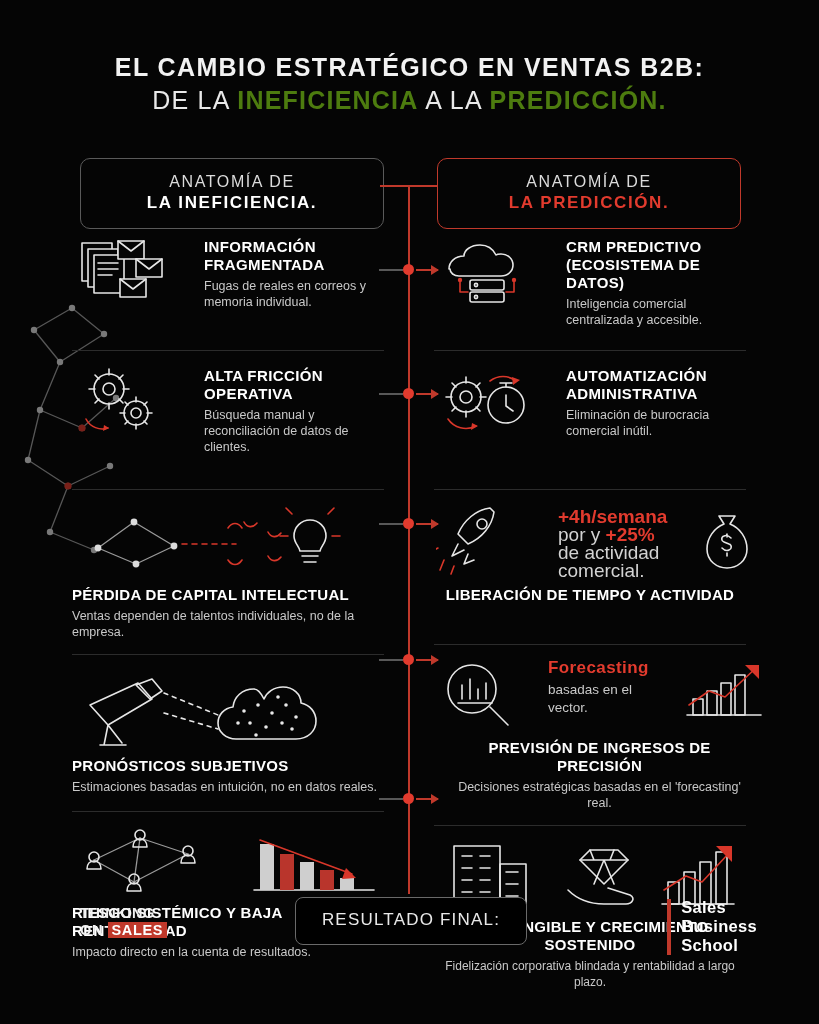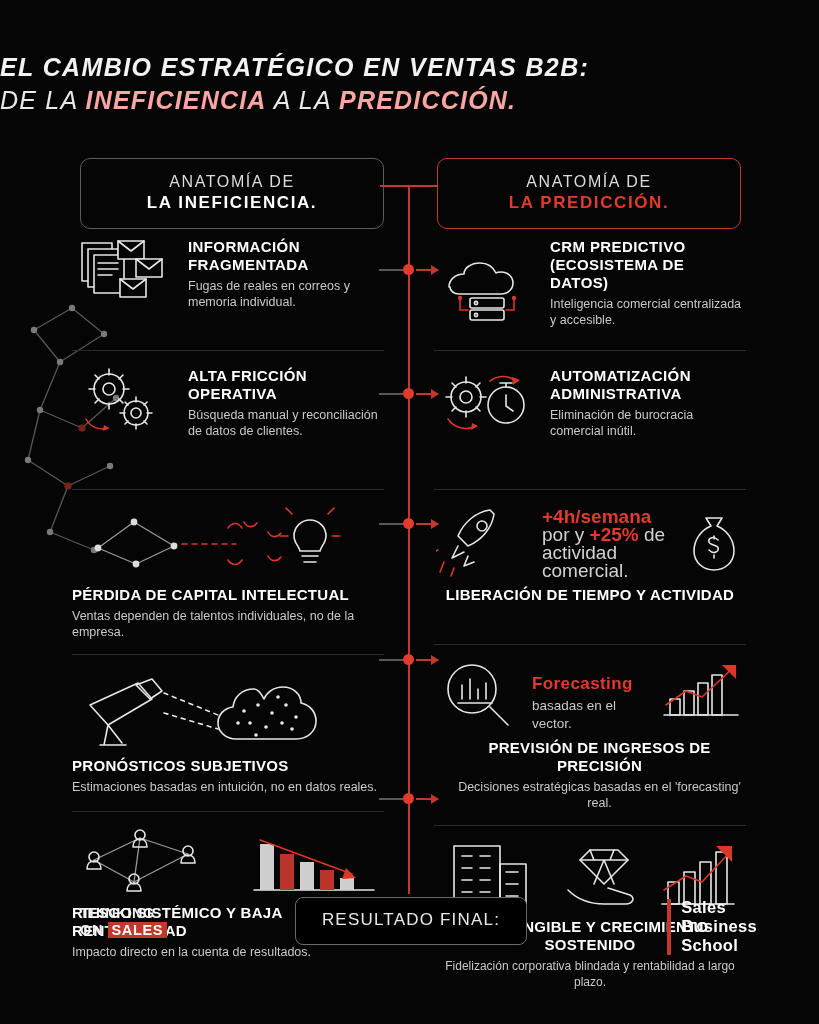--- a/index.html
+++ b/index.html
@@ -5,33 +5,32 @@
   html,body{margin:0;padding:0;background:#000;}
   body{
     width:819px;height:1024px;overflow:hidden;
     font-family:"Liberation Sans", sans-serif;
     color:#fff;position:relative;
   }
   .stage{position:absolute;inset:0;background:#050505;}
 
   
   .title{
-    position:absolute;top:52px;left:0;width:819px;
+    position:absolute;top:52px;left:0;width:819px;text-align:center;
     letter-spacing:1.2px;
-    font-style:italic;
   }
   .title .l1{
     font-size:25px;font-weight:700;line-height:30px;letter-spacing:1.4px;
     color:#f2f2f2;
   }
   .title .l2{
     font-size:25px;font-weight:400;line-height:32px;letter-spacing:1.2px;
     color:#e9e9e9;margin-top:2px;
   }
-  .title .l2 b{font-weight:700;color:#fca5a5;}
+  .title .l2 b{font-weight:700;color:#4d7c0f;}
 
   
   .hdr{
     position:absolute;border-radius:10px;border:1px solid #5a5a5a;
     text-align:center;padding:12px 0 14px 0;
   }
   .hdr .t1{font-size:16px;letter-spacing:1.6px;color:#dcdcdc;line-height:21px;font-weight:400;}
   .hdr .t2{font-size:17px;letter-spacing:1.6px;font-weight:700;line-height:22px;}
   #hdr-left{left:80px;top:158px;width:302px;}
   #hdr-left .t2{color:#ffffff;}
@@ -51,21 +50,21 @@
   .stub{position:absolute;height:2px;background:#585858;width:24px;left:379px;}
   .stub.s1{top:269px;} .stub.s2{top:393px;} .stub.s3{top:523px;}
   .stub.s4{top:659px;} .stub.s5{top:798px;}
 
   
   .col{position:absolute;top:222px;width:312px;}
   #col-left{left:72px;}
   #col-right{left:434px;}
   .row{position:relative;border-bottom:1px solid #2c2c2c;padding:12px 0 14px 0;}
   .row:last-child{border-bottom:none;}
-  .row-inner{display:flex;align-items:flex-end;gap:12px;}
+  .row-inner{display:flex;align-items:flex-start;gap:28px;}
   .ico{flex:0 0 auto;width:104px;height:76px;display:flex;align-items:center;justify-content:center;}
   .txt{flex:1 1 auto;padding-top:4px;}
   .h{font-size:15px;font-weight:700;line-height:18px;letter-spacing:.4px;color:#ffffff;}
   .p{font-size:12.5px;line-height:16px;color:#c9c9c9;margin-top:4px;font-weight:400;}
   .wide .h{font-size:15px;text-align:left;}
   .center-cap{margin-top:6px;}
   .center-cap .h{font-size:15px;font-weight:700;letter-spacing:.3px;}
   .center-cap .p{font-size:12.5px;}
   .red{color:#e23b2e;font-weight:700;}
 

